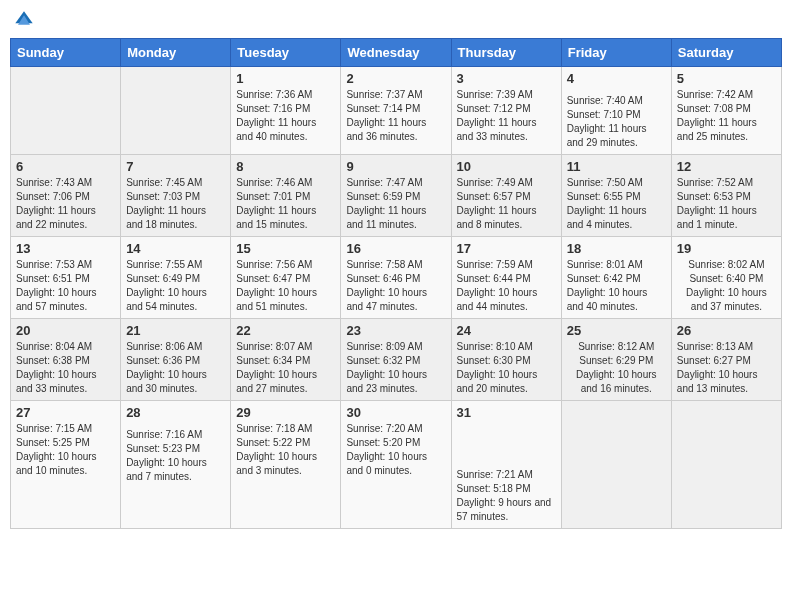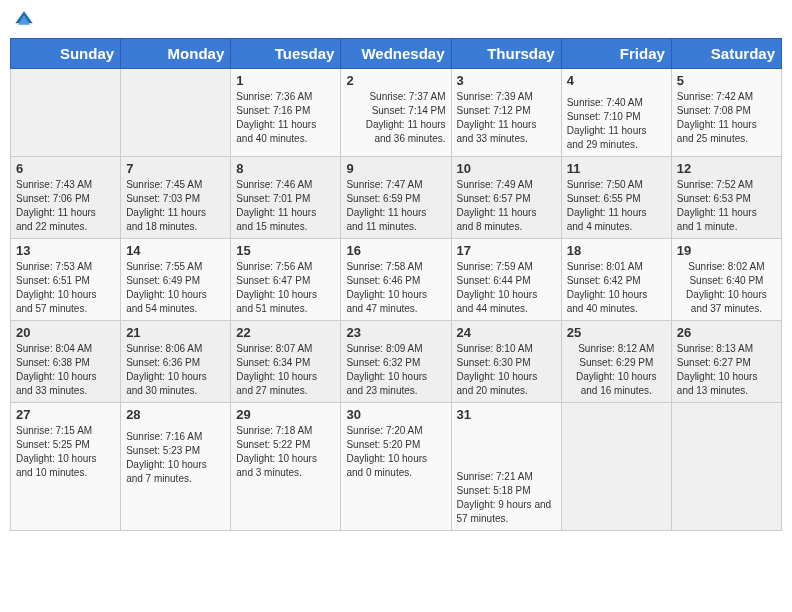--- a/index.html
+++ b/index.html
@@ -39,23 +39,23 @@
       color: #555;
     }
     .calendar {
       width: 100%;
       border-collapse: collapse;
       border: 1px solid #ccc;
     }
     .calendar th {
       background-color: #3a7bd5;
       color: white;
-      text-align: right;
+      text-align: left;
       padding: 6px 6px;
-      font-size: 15px;
+      font-size: 13px;
       border: 1px solid #2a5fb5;
     }
     .calendar td {
       vertical-align: top;
       border: 1px solid #ccc;
       padding: 4px 5px;
       width: 110px;
       min-height: 80px;
       font-size: 11px;
       color: #333;
@@ -119,21 +119,21 @@
         <td class="empty-cell"></td>
         <td class="empty-cell"></td>
         <td>
           <span class="day-num">1</span>
           <div class="day-info" style="white-space: pre-line;">Sunrise: 7:36 AM
 Sunset: 7:16 PM
 Daylight: 11 hours and 40 minutes.</div>
         </td>
         <td>
           <span class="day-num">2</span>
-          <div class="day-info" style="white-space: pre-line; text-align: right;">Sunrise: 7:37 AM
+          <div class="day-info" style="white-space: pre-line;">Sunrise: 7:37 AM
 Sunset: 7:14 PM
 Daylight: 11 hours and 36 minutes.</div>
         </td>
         <td>
           <span class="day-num">3</span>
           <div class="day-info" style="white-space: pre-line;">Sunrise: 7:39 AM
 Sunset: 7:12 PM
 Daylight: 11 hours and 33 minutes.</div>
         </td>
         <td>

